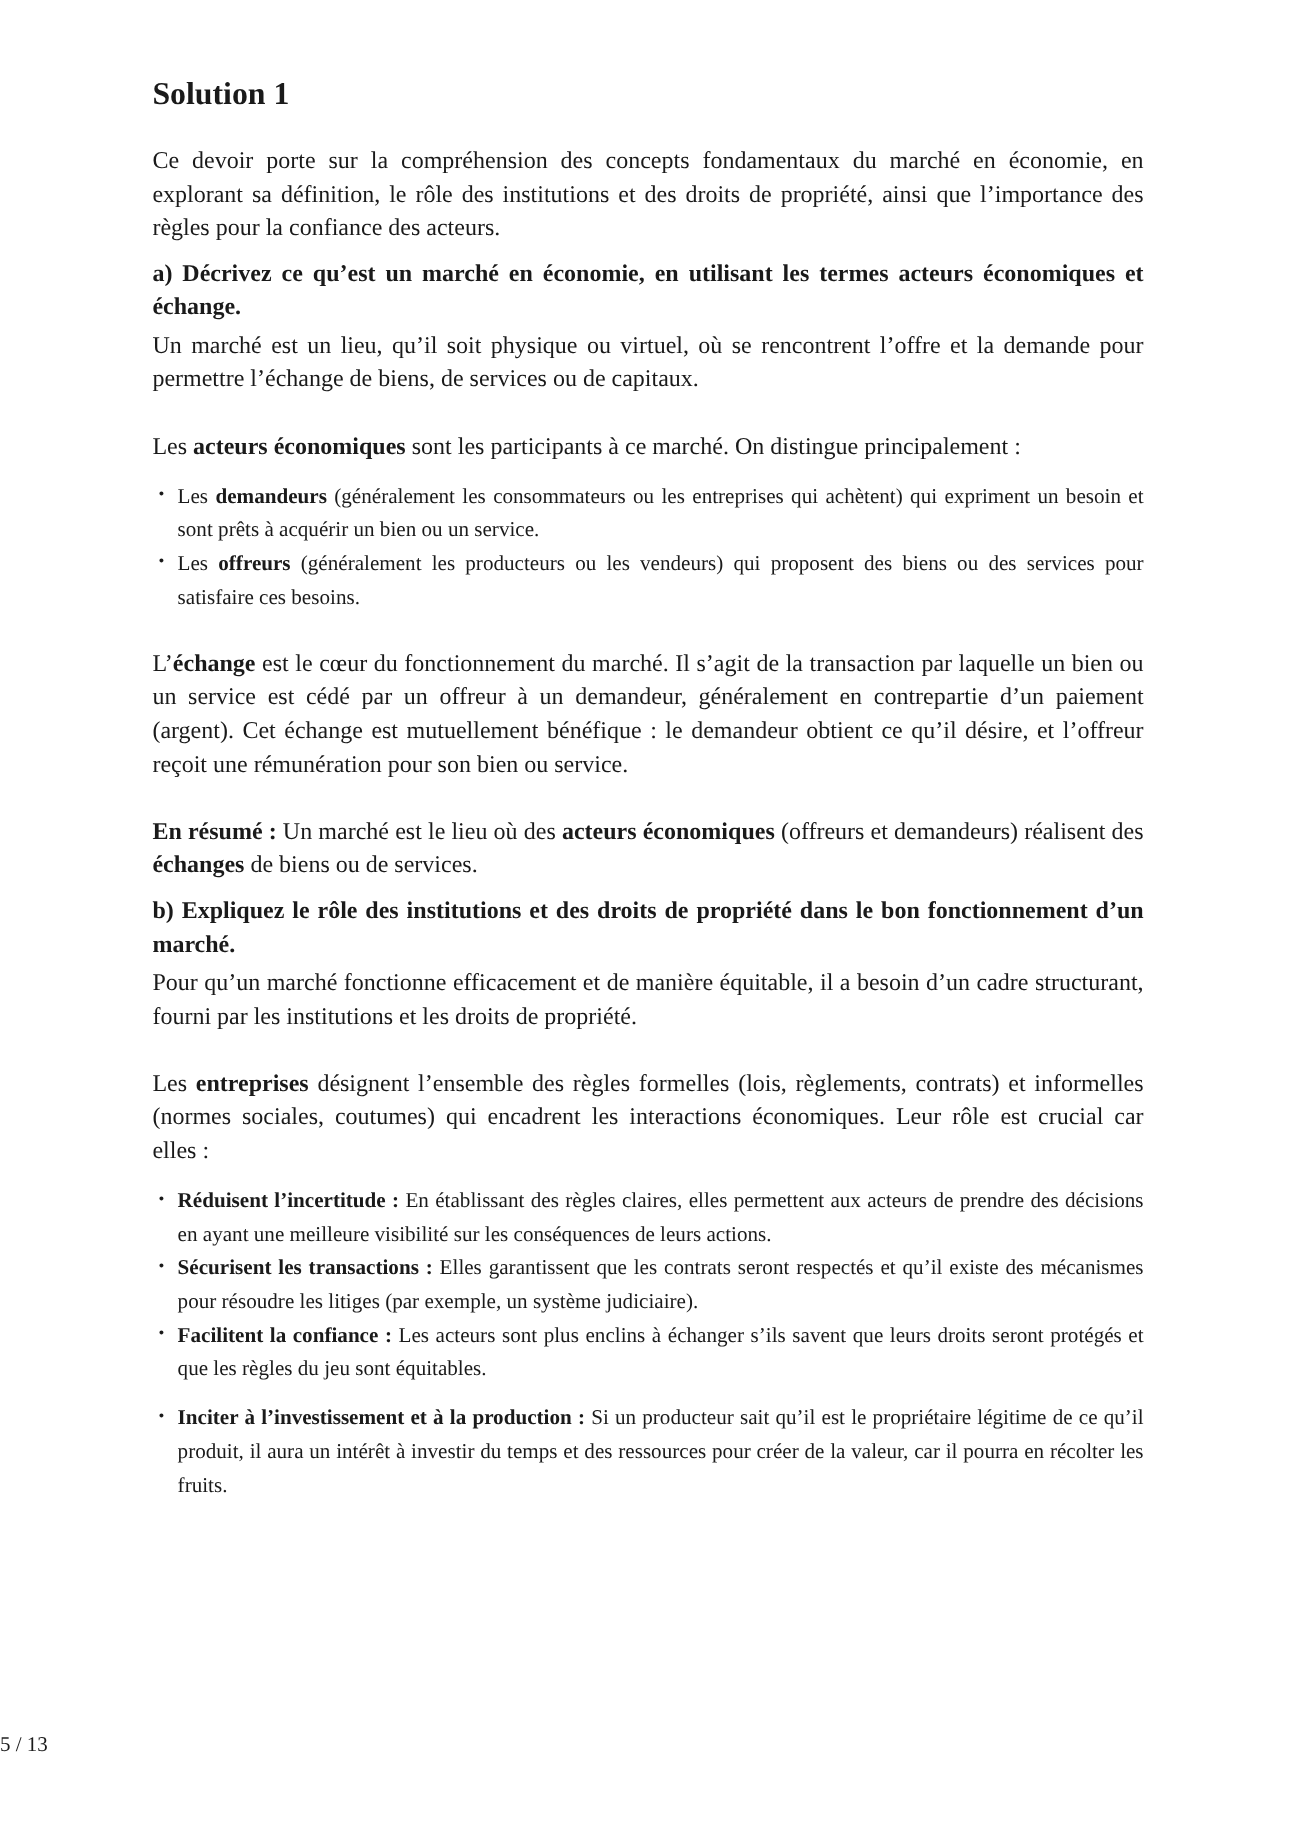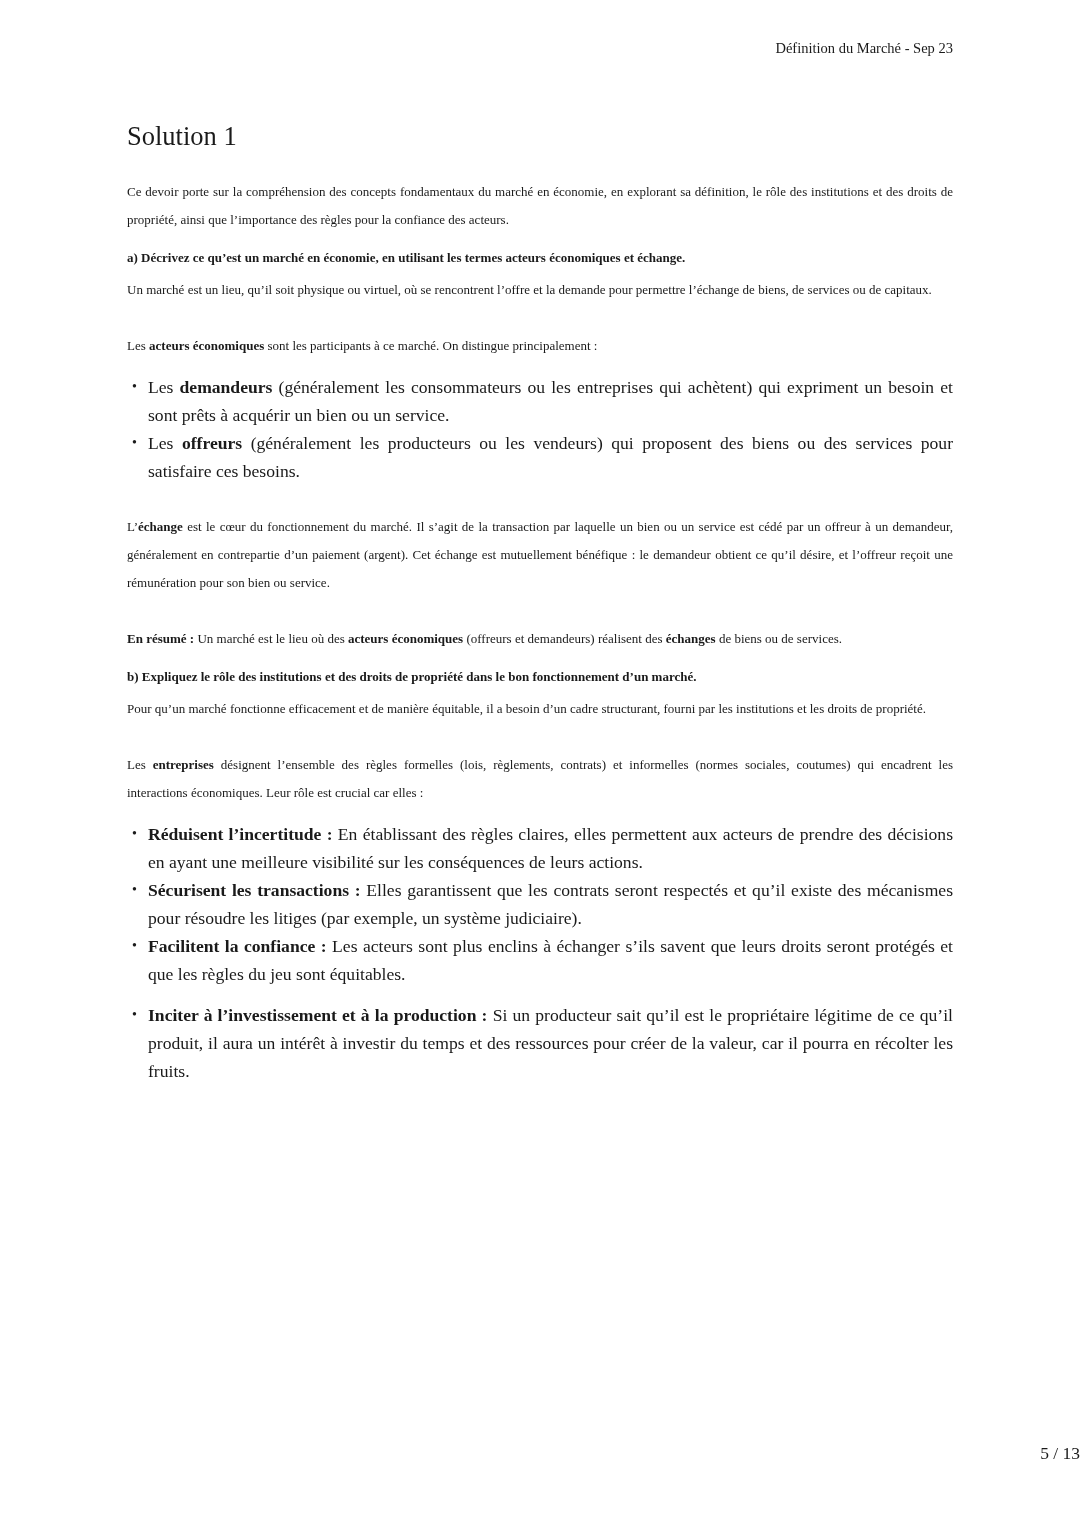--- a/index.html
+++ b/index.html
@@ -24,25 +24,25 @@
     text-align: right;
     font-size: 14.5px;
     line-height: 20px;
   }
   .doc-main {
     margin: 0 127px;
   }
   .doc-title {
     font-size: 26.5px;
     line-height: 28px;
-    font-weight: 400;
+    font-weight: 700;
     margin: 64px 0 0 0;
   }
   .para, .heading {
-    font-size: 13px;
+    font-size: 20px;
     line-height: 28px;
     text-align: justify;
     margin: 28px 0 0 0;
     hyphens: auto;
     -webkit-hyphens: auto;
   }
   .heading {
     font-weight: 700;
     margin-top: 10px;
   }
@@ -69,32 +69,29 @@
     top: 0;
     font-size: 14px;
     line-height: 28px;
   }
   strong { font-weight: 700; }
   .page-footer {
     position: absolute;
     left: 0;
     right: 0;
     bottom: 60px;
-    text-align: right;
+    text-align: left;
     font-size: 17.5px;
     line-height: 28px;
   }
 </style>
 </head>
 <body>
 
 <div class="page">
-  <div class="page-header">
-    <span>Définition du Marché - Sep 23</span>
-  </div>
   <main class="doc-main">
     <h1 class="doc-title">Solution 1</h1>
     <div id="doc-blocks">
         <p class="para"><span>Ce devoir porte sur la compréhension des concepts fondamentaux du marché en économie, en explorant sa définition, le rôle des institutions et des droits de propriété, ainsi que l’importance des règles pour la confiance des acteurs.</span></p>
         <p class="heading"><strong>a) Décrivez ce qu’est un marché en économie, en utilisant les termes acteurs économiques et échange.</strong></p>
         <p class="para"><span>Un marché est un lieu, qu’il soit physique ou virtuel, où se rencontrent l’offre et la demande pour permettre l’échange de biens, de services ou de capitaux.</span></p>
         <p class="para"><span>Les </span><strong>acteurs économiques</strong><span> sont les participants à ce marché. On distingue principalement&nbsp;:</span></p>
         <ul class="blist">
           <li><span>Les </span><strong>demandeurs</strong><span> (généralement les consommateurs ou les entreprises qui achètent) qui expriment un besoin et sont prêts à acquérir un bien ou un service.</span></li>
           <li><span>Les </span><strong>offreurs</strong><span> (généralement les producteurs ou les vendeurs) qui proposent des biens ou des services pour satisfaire ces besoins.</span></li>

